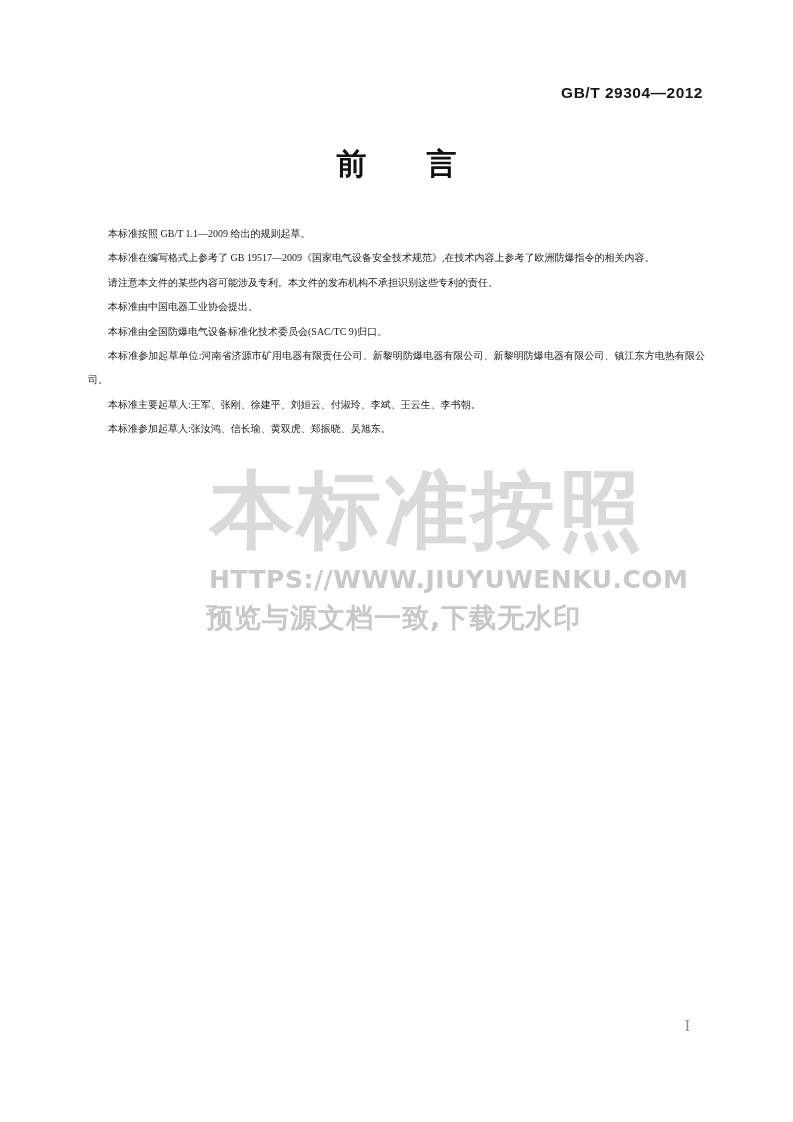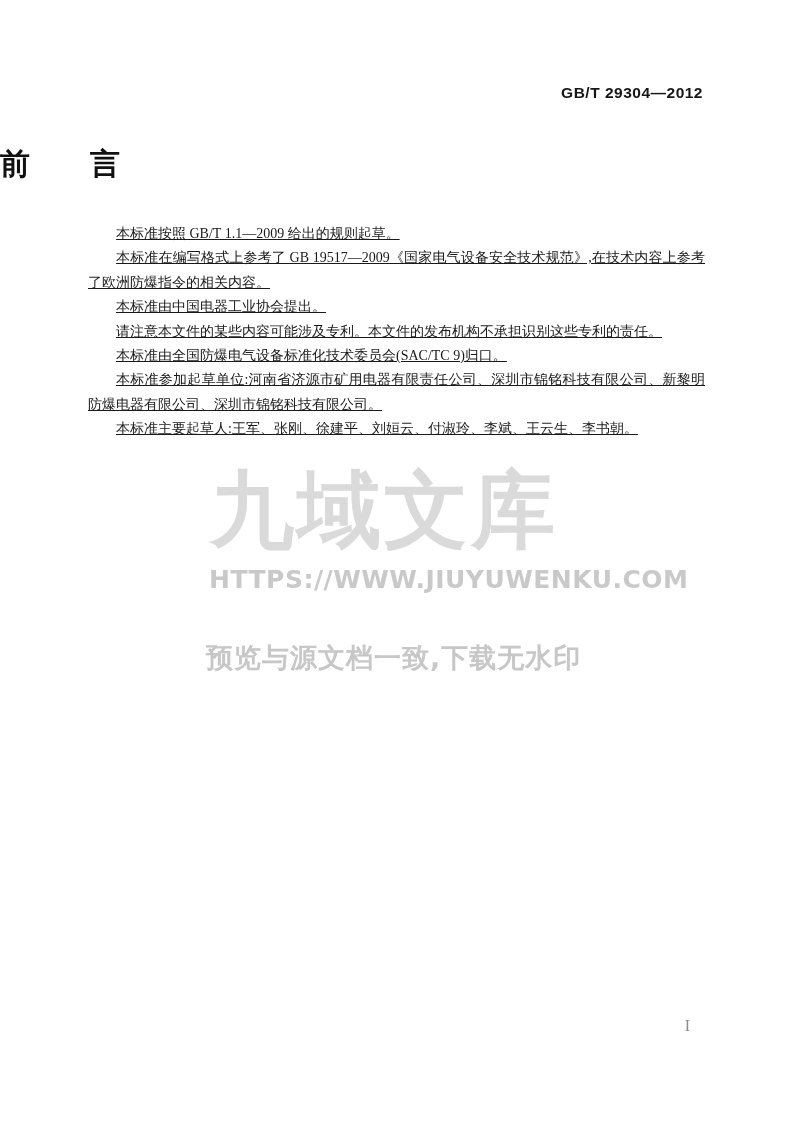--- a/index.html
+++ b/index.html
@@ -29,41 +29,40 @@
     color: #161616;
     z-index: 3;
   }
 
   
   .doc-title {
     position: absolute;
     top: 147px;
     left: 0;
     width: 100%;
-    text-align: left;
+    text-align: center;
     font-family: "DejaVu Sans", "Liberation Sans", sans-serif;
     font-weight: bold;
     font-size: 30px;
     line-height: 34px;
     color: #111111;
     z-index: 3;
   }
 
   
   .content {
     position: absolute;
     top: 222px;
     left: 88px;
     width: 617px;
     z-index: 2;
-    font-size: 14px;
+    font-size: 10px;
     line-height: 24.4px;
     text-align: justify;
     color: #1a1a1a;
-    text-decoration: underline;
   }
   .content p {
     margin: 0;
     padding: 0;
     text-indent: 2em;
   }
 
   
   .watermark {
     position: absolute;
@@ -102,54 +101,54 @@
     position: absolute;
     left: 206px;
     top: 601px;
     font-family: "DejaVu Sans", "Liberation Sans", sans-serif;
     font-weight: bold;
     font-size: 27px;
     line-height: 34px;
     letter-spacing: 1px;
     color: #c7c7c7;
     white-space: nowrap;
-    margin-top: 40px;
   }
 
   
   .page-number {
     position: absolute;
     top: 1017px;
     right: 103px;
     font-family: "Liberation Serif", "DejaVu Serif", serif;
     font-size: 16px;
     color: #8d8d8d;
     z-index: 3;
   }
 </style>
 </head>
 <body>
 
 <div class="page">
 
   <div class="watermark">
-    <div class="wm-brand">九域文库</div>
+    <div class="wm-brand">本标准按照</div>
     <div class="wm-url">HTTPS://WWW.JIUYUWENKU.COM</div>
     <div class="wm-tagline">预览与源文档一致,下载无水印</div>
   </div>
 
   <div class="header-code">GB/T 29304—2012</div>
 
   <div class="doc-title">前　　言</div>
 
   <div class="content">
     <p>本标准按照 GB/T 1.1—2009 给出的规则起草。</p>
     <p>本标准在编写格式上参考了 GB 19517—2009《国家电气设备安全技术规范》,在技术内容上参考了欧洲防爆指令的相关内容。</p>
+    <p>请注意本文件的某些内容可能涉及专利。本文件的发布机构不承担识别这些专利的责任。</p>
     <p>本标准由中国电器工业协会提出。</p>
-    <p>请注意本文件的某些内容可能涉及专利。本文件的发布机构不承担识别这些专利的责任。</p>
     <p>本标准由全国防爆电气设备标准化技术委员会(SAC/TC 9)归口。</p>
-    <p>本标准参加起草单位:河南省济源市矿用电器有限责任公司、深圳市锦铭科技有限公司、新黎明防爆电器有限公司、深圳市锦铭科技有限公司。</p>
+    <p>本标准参加起草单位:河南省济源市矿用电器有限责任公司、新黎明防爆电器有限公司、新黎明防爆电器有限公司、镇江东方电热有限公司。</p>
     <p>本标准主要起草人:王军、张刚、徐建平、刘姮云、付淑玲、李斌、王云生、李书朝。</p>
+    <p>本标准参加起草人:张汝鸿、信长瑜、黄双虎、郑振晓、吴旭东。</p>
   </div>
 
   <div class="page-number">I</div>
 
 </div>
 
 </body></html>

